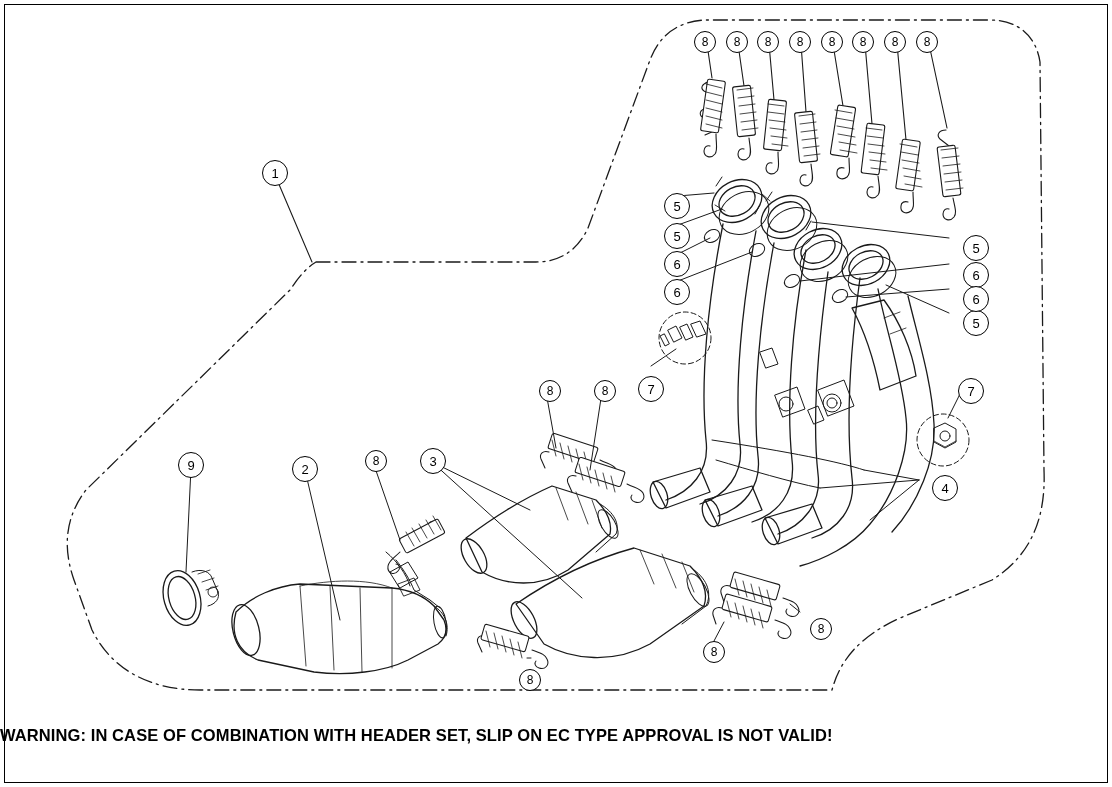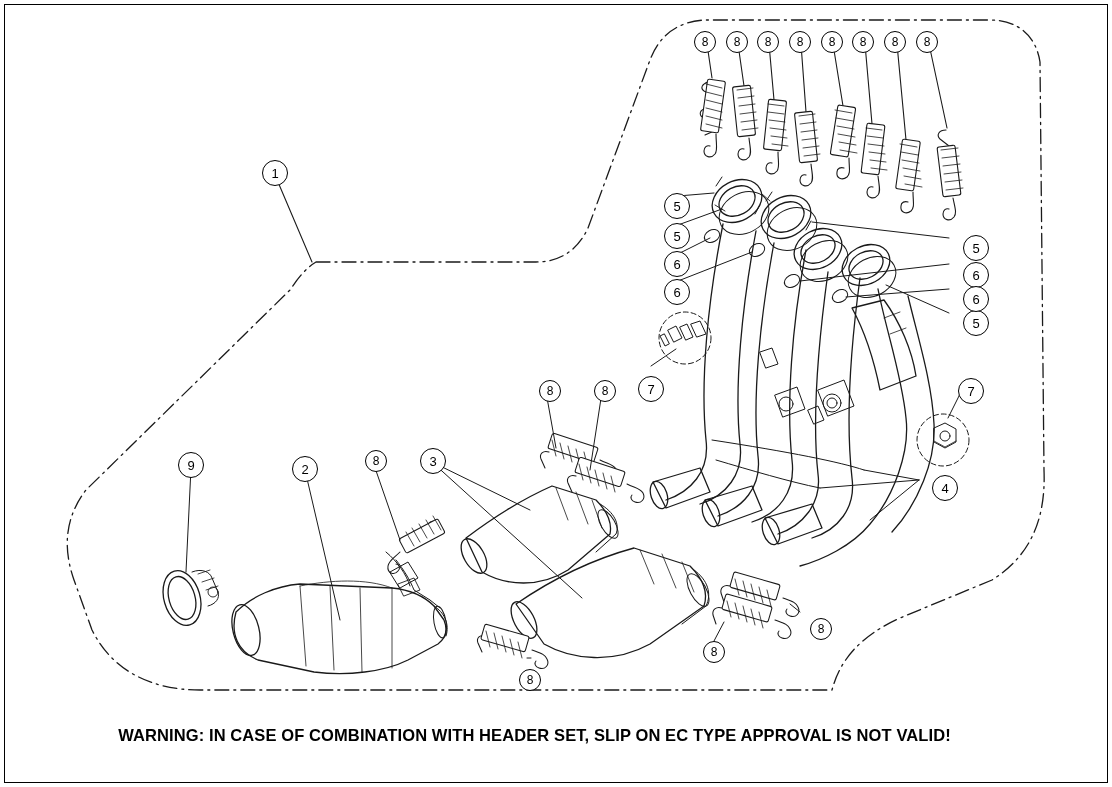--- a/index.html
+++ b/index.html
@@ -52,21 +52,20 @@
   .callout.small {
     width: 22px;
     height: 22px;
     font-size: 12px;
   }
   #warning-text {
     position: absolute;
     left: 0;
     top: 726px;
     width: 1069px;
-    text-align: center;
     font-size: 16.5px;
     font-weight: bold;
     letter-spacing: 0.1px;
     color: #000;
     font-family: "Liberation Sans", sans-serif;
   }
 </style>
 </head>
 <body>
 

